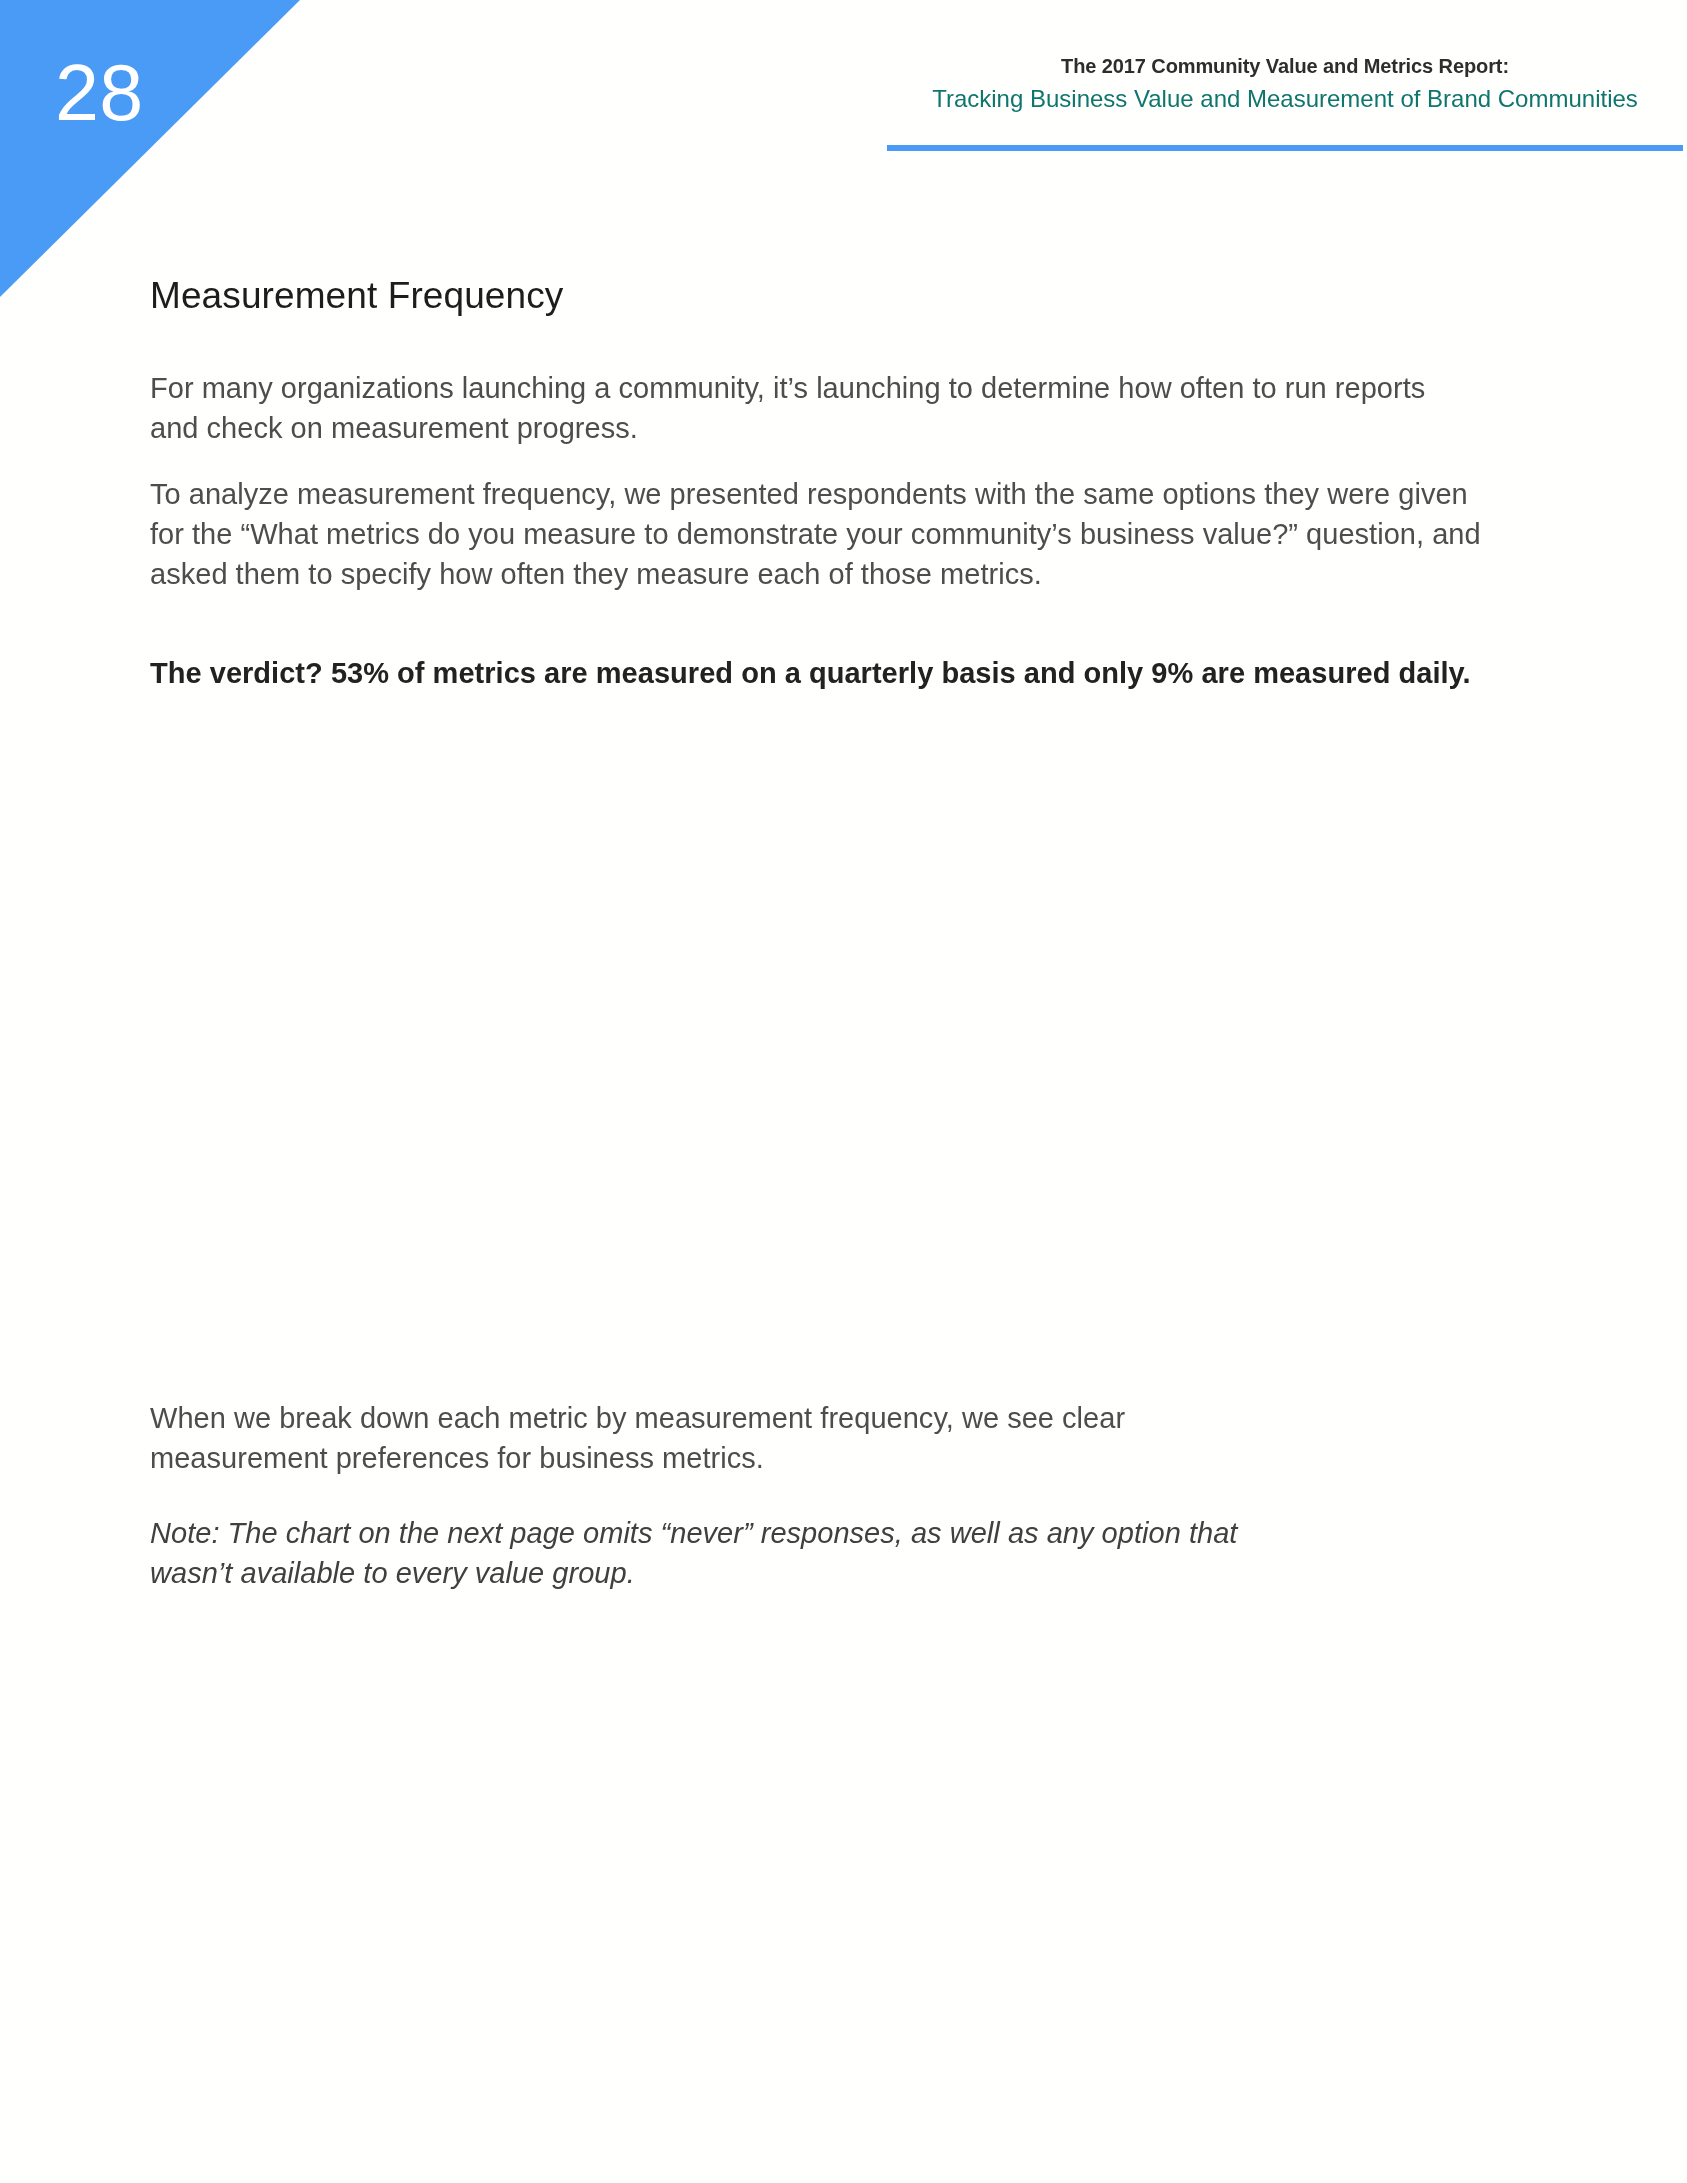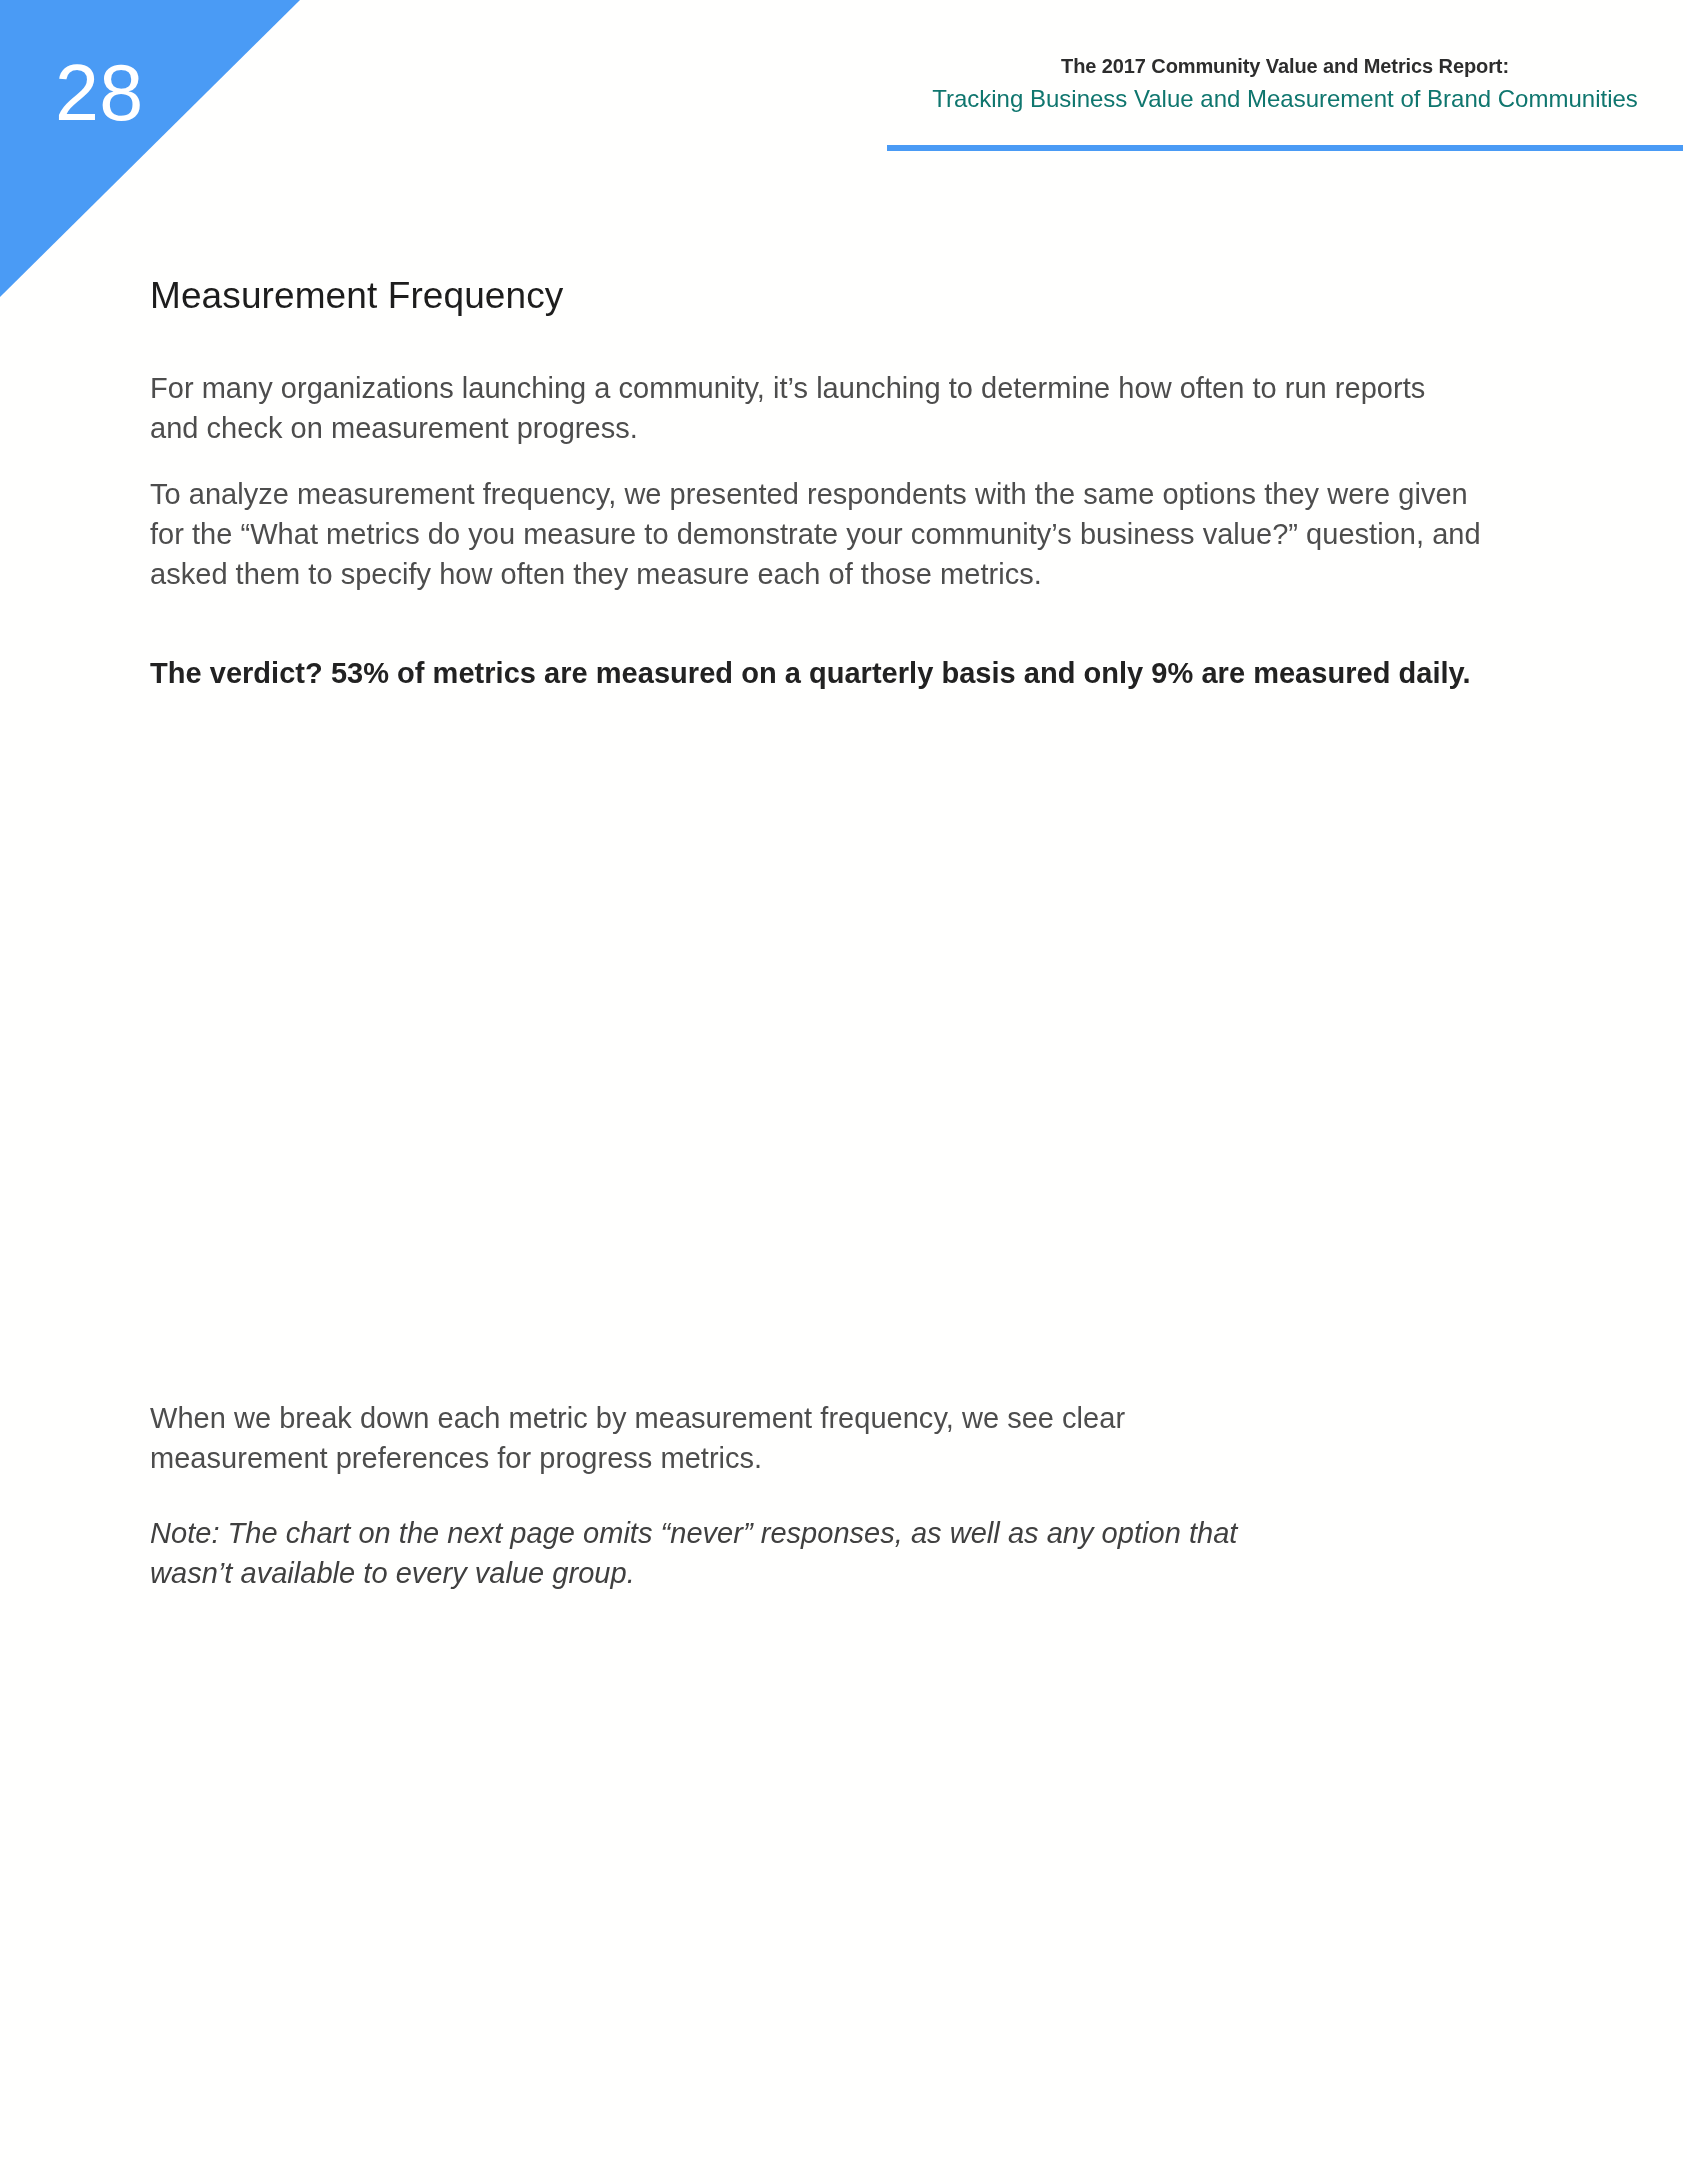--- a/index.html
+++ b/index.html
@@ -43,17 +43,17 @@
     <div class="hdr-title">The 2017 Community Value and Metrics Report:</div>
     <div class="hdr-sub">Tracking Business Value and Measurement of Brand Communities</div>
   </div>
   <div class="hdr-rule"></div>
 
   <div class="sec-title">Measurement Frequency</div>
 
   <div class="para" style="top:368px; width:1323px;">For many organizations launching a community, it’s launching to determine how often to run reports and check on measurement progress.</div>
   <div class="para" style="top:474px; width:1340px;">To analyze measurement frequency, we presented respondents with the same options they were given for the “What metrics do you measure to demonstrate your community’s business value?” question, and asked them to specify how often they measure each of those metrics.</div>
   <div class="para bold" style="top:621px; width:1350px;margin-top:32px;">The verdict? 53% of metrics are measured on a quarterly basis and only 9% are measured daily.</div>
-  <div class="para" style="top:1398px; width:1134px;">When we break down each metric by measurement frequency, we see clear measurement preferences for progress metrics.</div>
+  <div class="para" style="top:1398px; width:1134px;">When we break down each metric by measurement frequency, we see clear measurement preferences for business metrics.</div>
   <div class="para note" style="top:1513px; width:1141px;">Note: The chart on the next page omits “never” responses, as well as any option that wasn’t available to every value group.</div>
 
 </div>
 
 
 </body></html>

